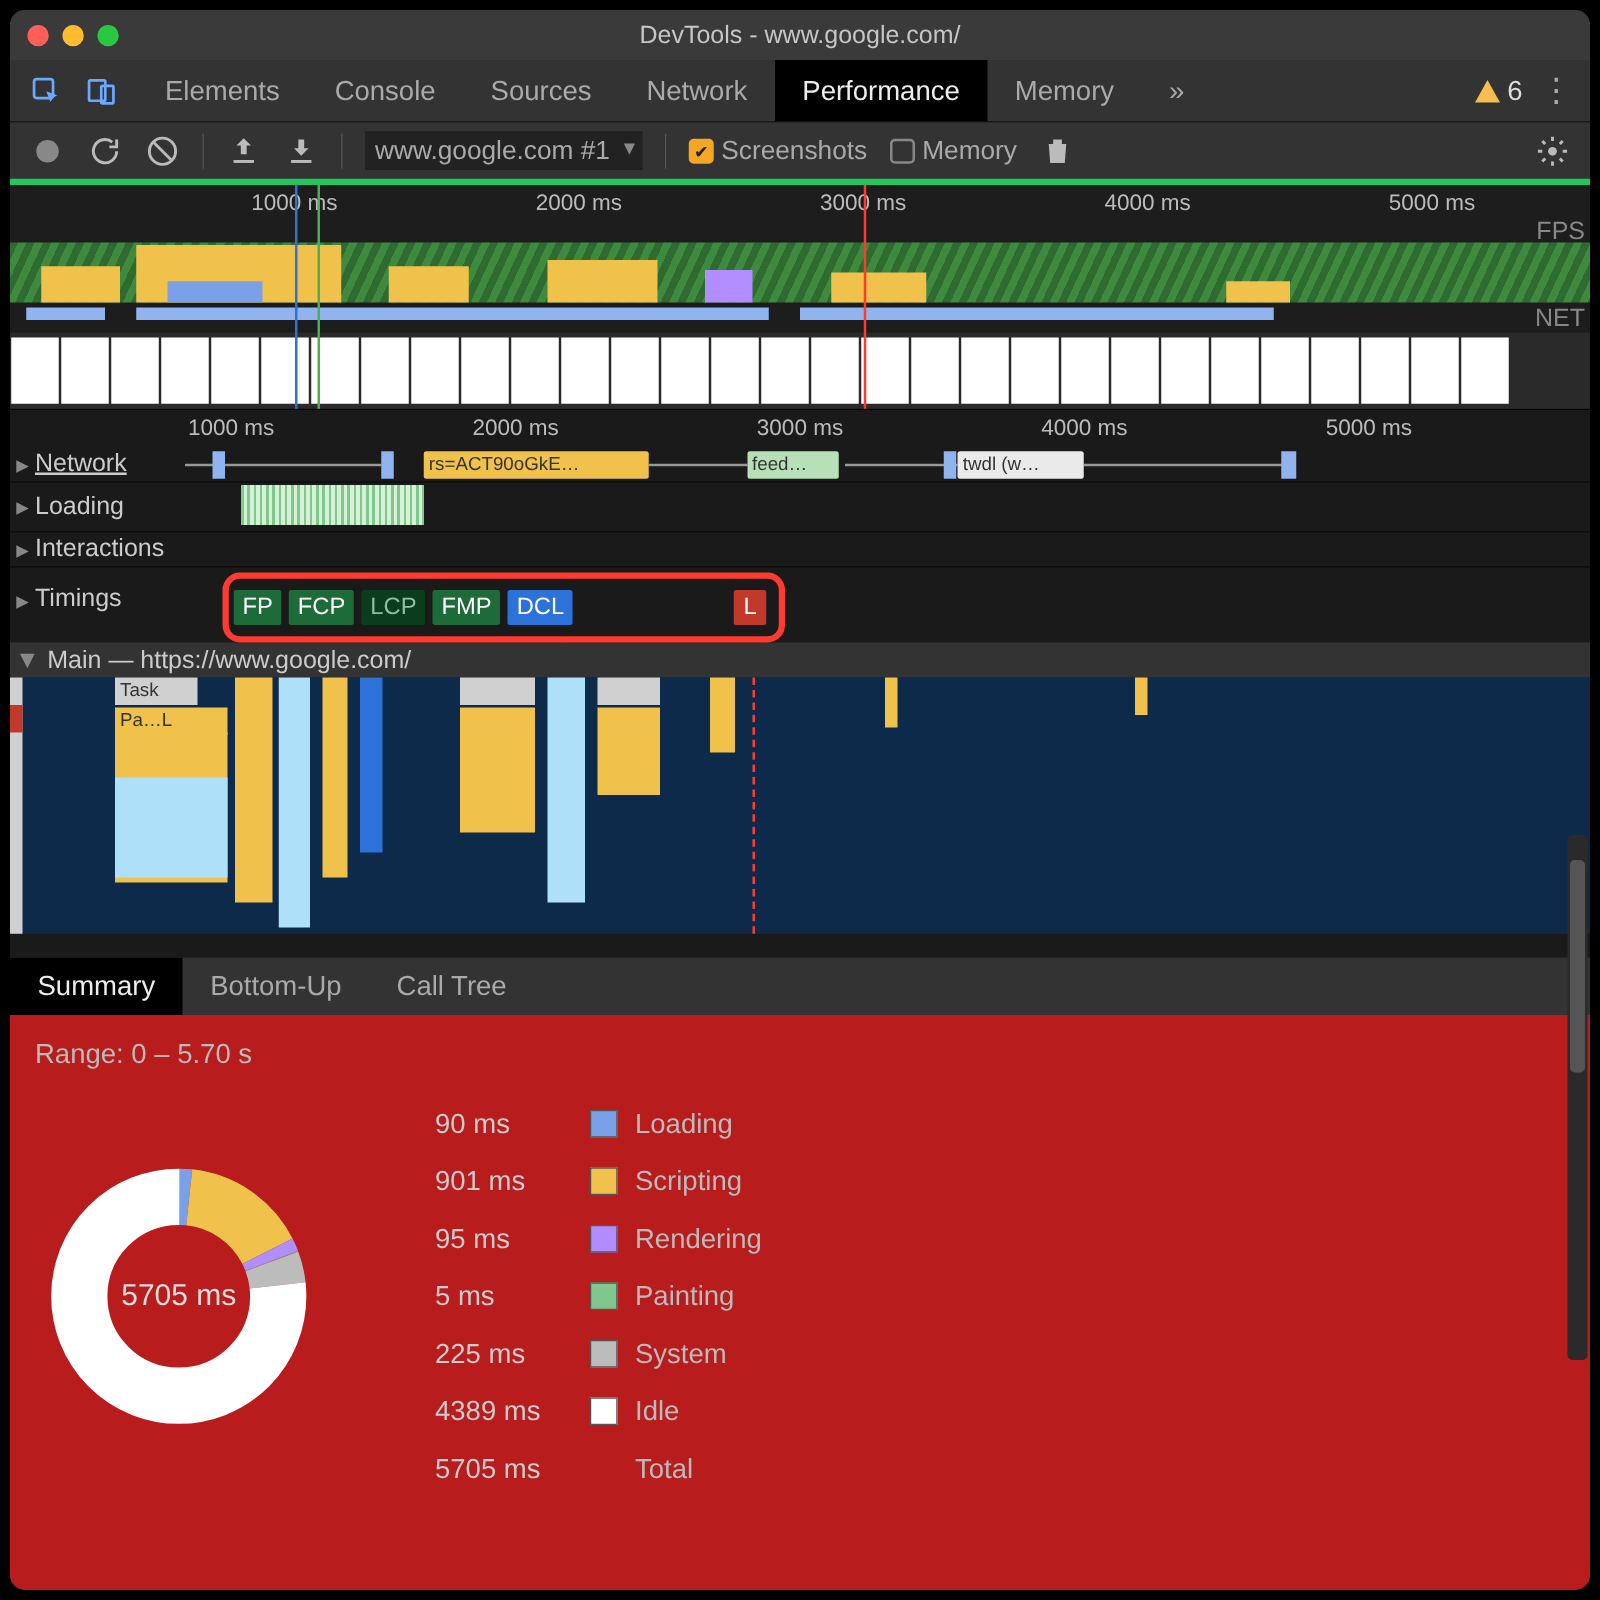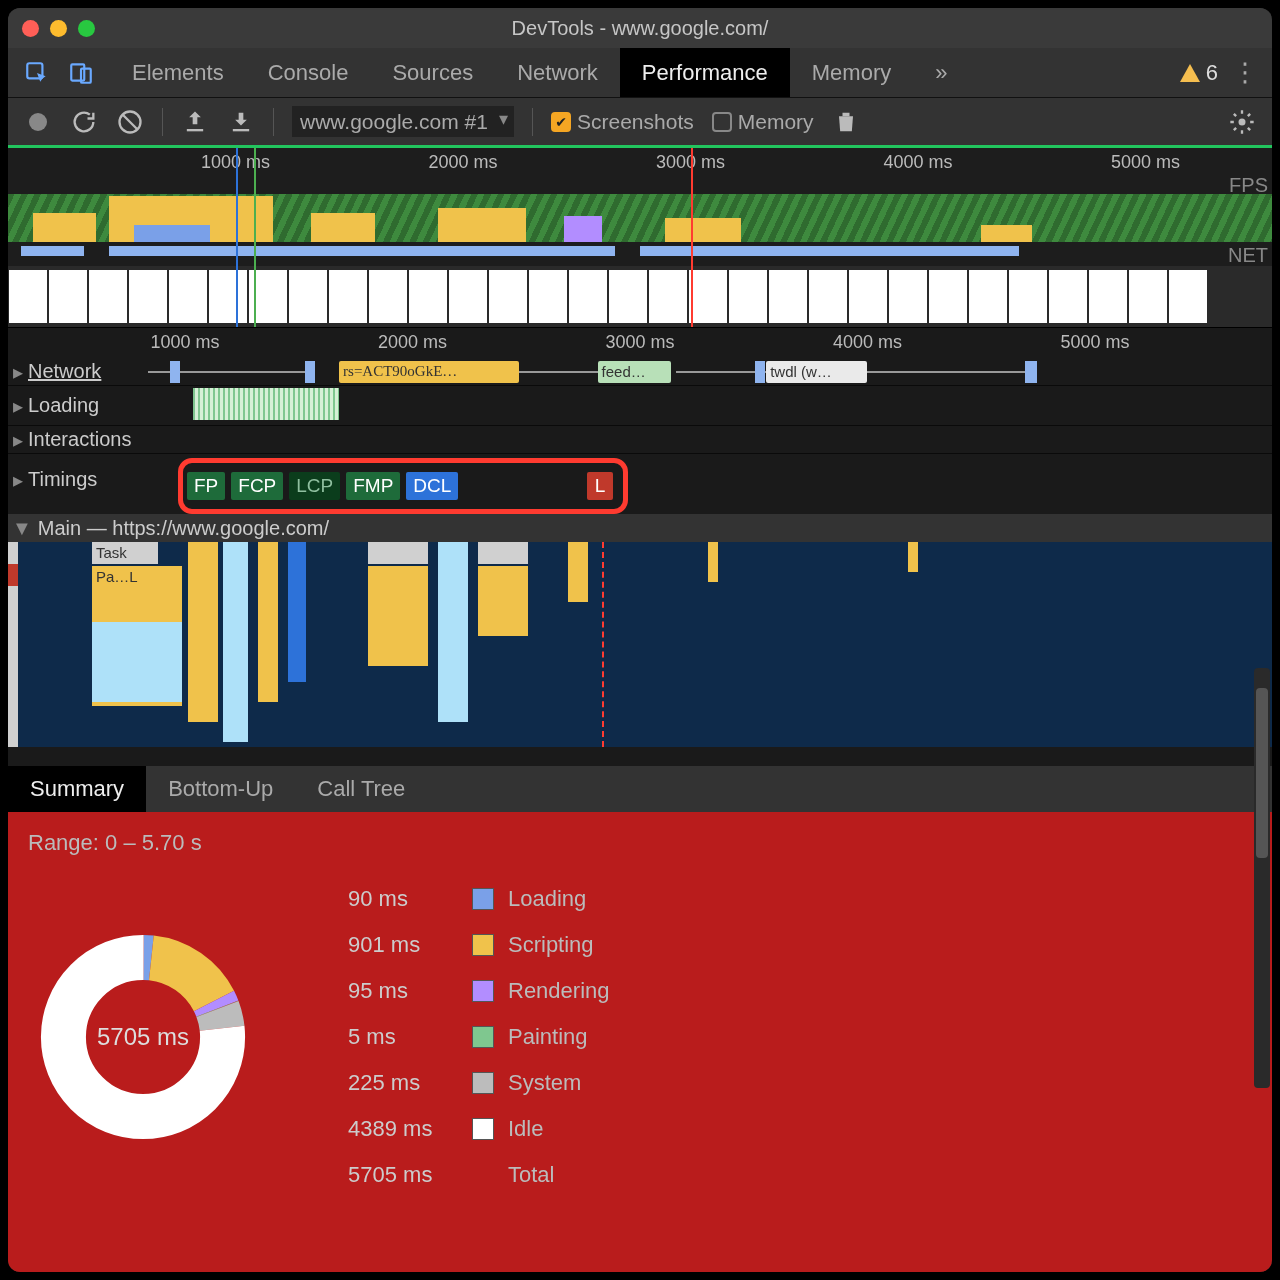--- a/index.html
+++ b/index.html
@@ -17,21 +17,21 @@
   .devtools-left { display:flex; align-items:center; gap:18px; padding:0 16px; }
   .ico { width:26px; height:26px; display:inline-block; }
   .tab { display:flex; align-items:center; padding:0 22px; cursor:pointer;}
   .tab.active { background:#000; color:#eee; }
   .tabs-right { margin-left:auto; display:flex; align-items:center; gap:14px; padding:0 18px; }
   .warn-badge{ display:flex; align-items:center; gap:6px;}
   .warn-tri{ width:0;height:0;border-left:10px solid transparent;border-right:10px solid transparent;border-bottom:18px solid #f5be4f;}
   .vdots{ font-size:26px; color:#aaa; letter-spacing:-4px;}
 
   
-  .toolbar { height:50px; background:#333; display:flex; align-items:center; gap:18px; padding:0 16px; color:#aaa; font-size:21px; border-bottom:3px solid #22c55e;}
+  .toolbar { height:50px; background:#333; display:flex; align-items:center; gap:18px; padding:0 16px; color:#aaa; font-size:21px; border-bottom:5px solid #22c55e;}
   .tool-ico{ width:28px;height:28px; display:flex;align-items:center;justify-content:center;}
   .circle{ width:18px;height:18px;border-radius:50%;background:#888;}
   .toolbar select{ background:#222;border:none;color:#aaa;font-size:21px;padding:4px 26px 4px 8px; appearance:none;}
   .select-wrap{position:relative;}
   .select-wrap:after{content:"▾";position:absolute;right:6px;top:2px;color:#888;font-size:18px;pointer-events:none;}
   .chk{ width:20px;height:20px;border-radius:4px;border:2px solid #888;display:inline-flex;align-items:center;justify-content:center;margin-right:6px;}
   .chk.on{ background:#f5a623;border-color:#f5a623;color:#222;font-size:14px;}
   .gear{ margin-left:auto; }
 
   
@@ -278,21 +278,21 @@
       <span class="tname" style="text-decoration:underline;">Network</span>
       <div class="content" id="net-items">
         <div class="net-line" style="left:0%;width:14%"></div>
         <div class="net-line" style="left:33%;width:7%"></div>
         <div class="net-line" style="left:47%;width:8%"></div>
         <div class="net-line" style="left:64%;width:15%"></div>
         <div style="position:absolute;left:2%;top:3px;width:10px;height:22px;background:#8fb4ef;"></div>
         <div style="position:absolute;left:14%;top:3px;width:10px;height:22px;background:#8fb4ef;"></div>
         <div style="position:absolute;left:54%;top:3px;width:10px;height:22px;background:#8fb4ef;"></div>
         <div style="position:absolute;left:78%;top:3px;width:12px;height:22px;background:#8fb4ef;"></div>
-      <div class="net-item" style="left: 17%; width: 16%; background: rgb(240, 194, 75); font-family: Liberation Serif, serif;">rs=ACT90oGkE…</div>
+      <div class="net-item" style="left: 17%; width: 16%; background: rgb(240, 194, 75);">rs=ACT90oGkE…</div>
           <div class="net-item" style="left: 40%; width: 6.5%; background: rgb(184, 224, 184);">feed…</div>
           <div class="net-item" style="left: 55%; width: 9%; background: rgb(234, 234, 234);">twdl (w…</div>
         </div>
     </div>
 
     <div class="track frames-track">
       <span class="arrow">▸</span>
       <span class="tname">Loading</span>
       <div class="content">
         <div class="frames-block" style="left:4%;width:13%;background:#d6f0d6;"></div>

